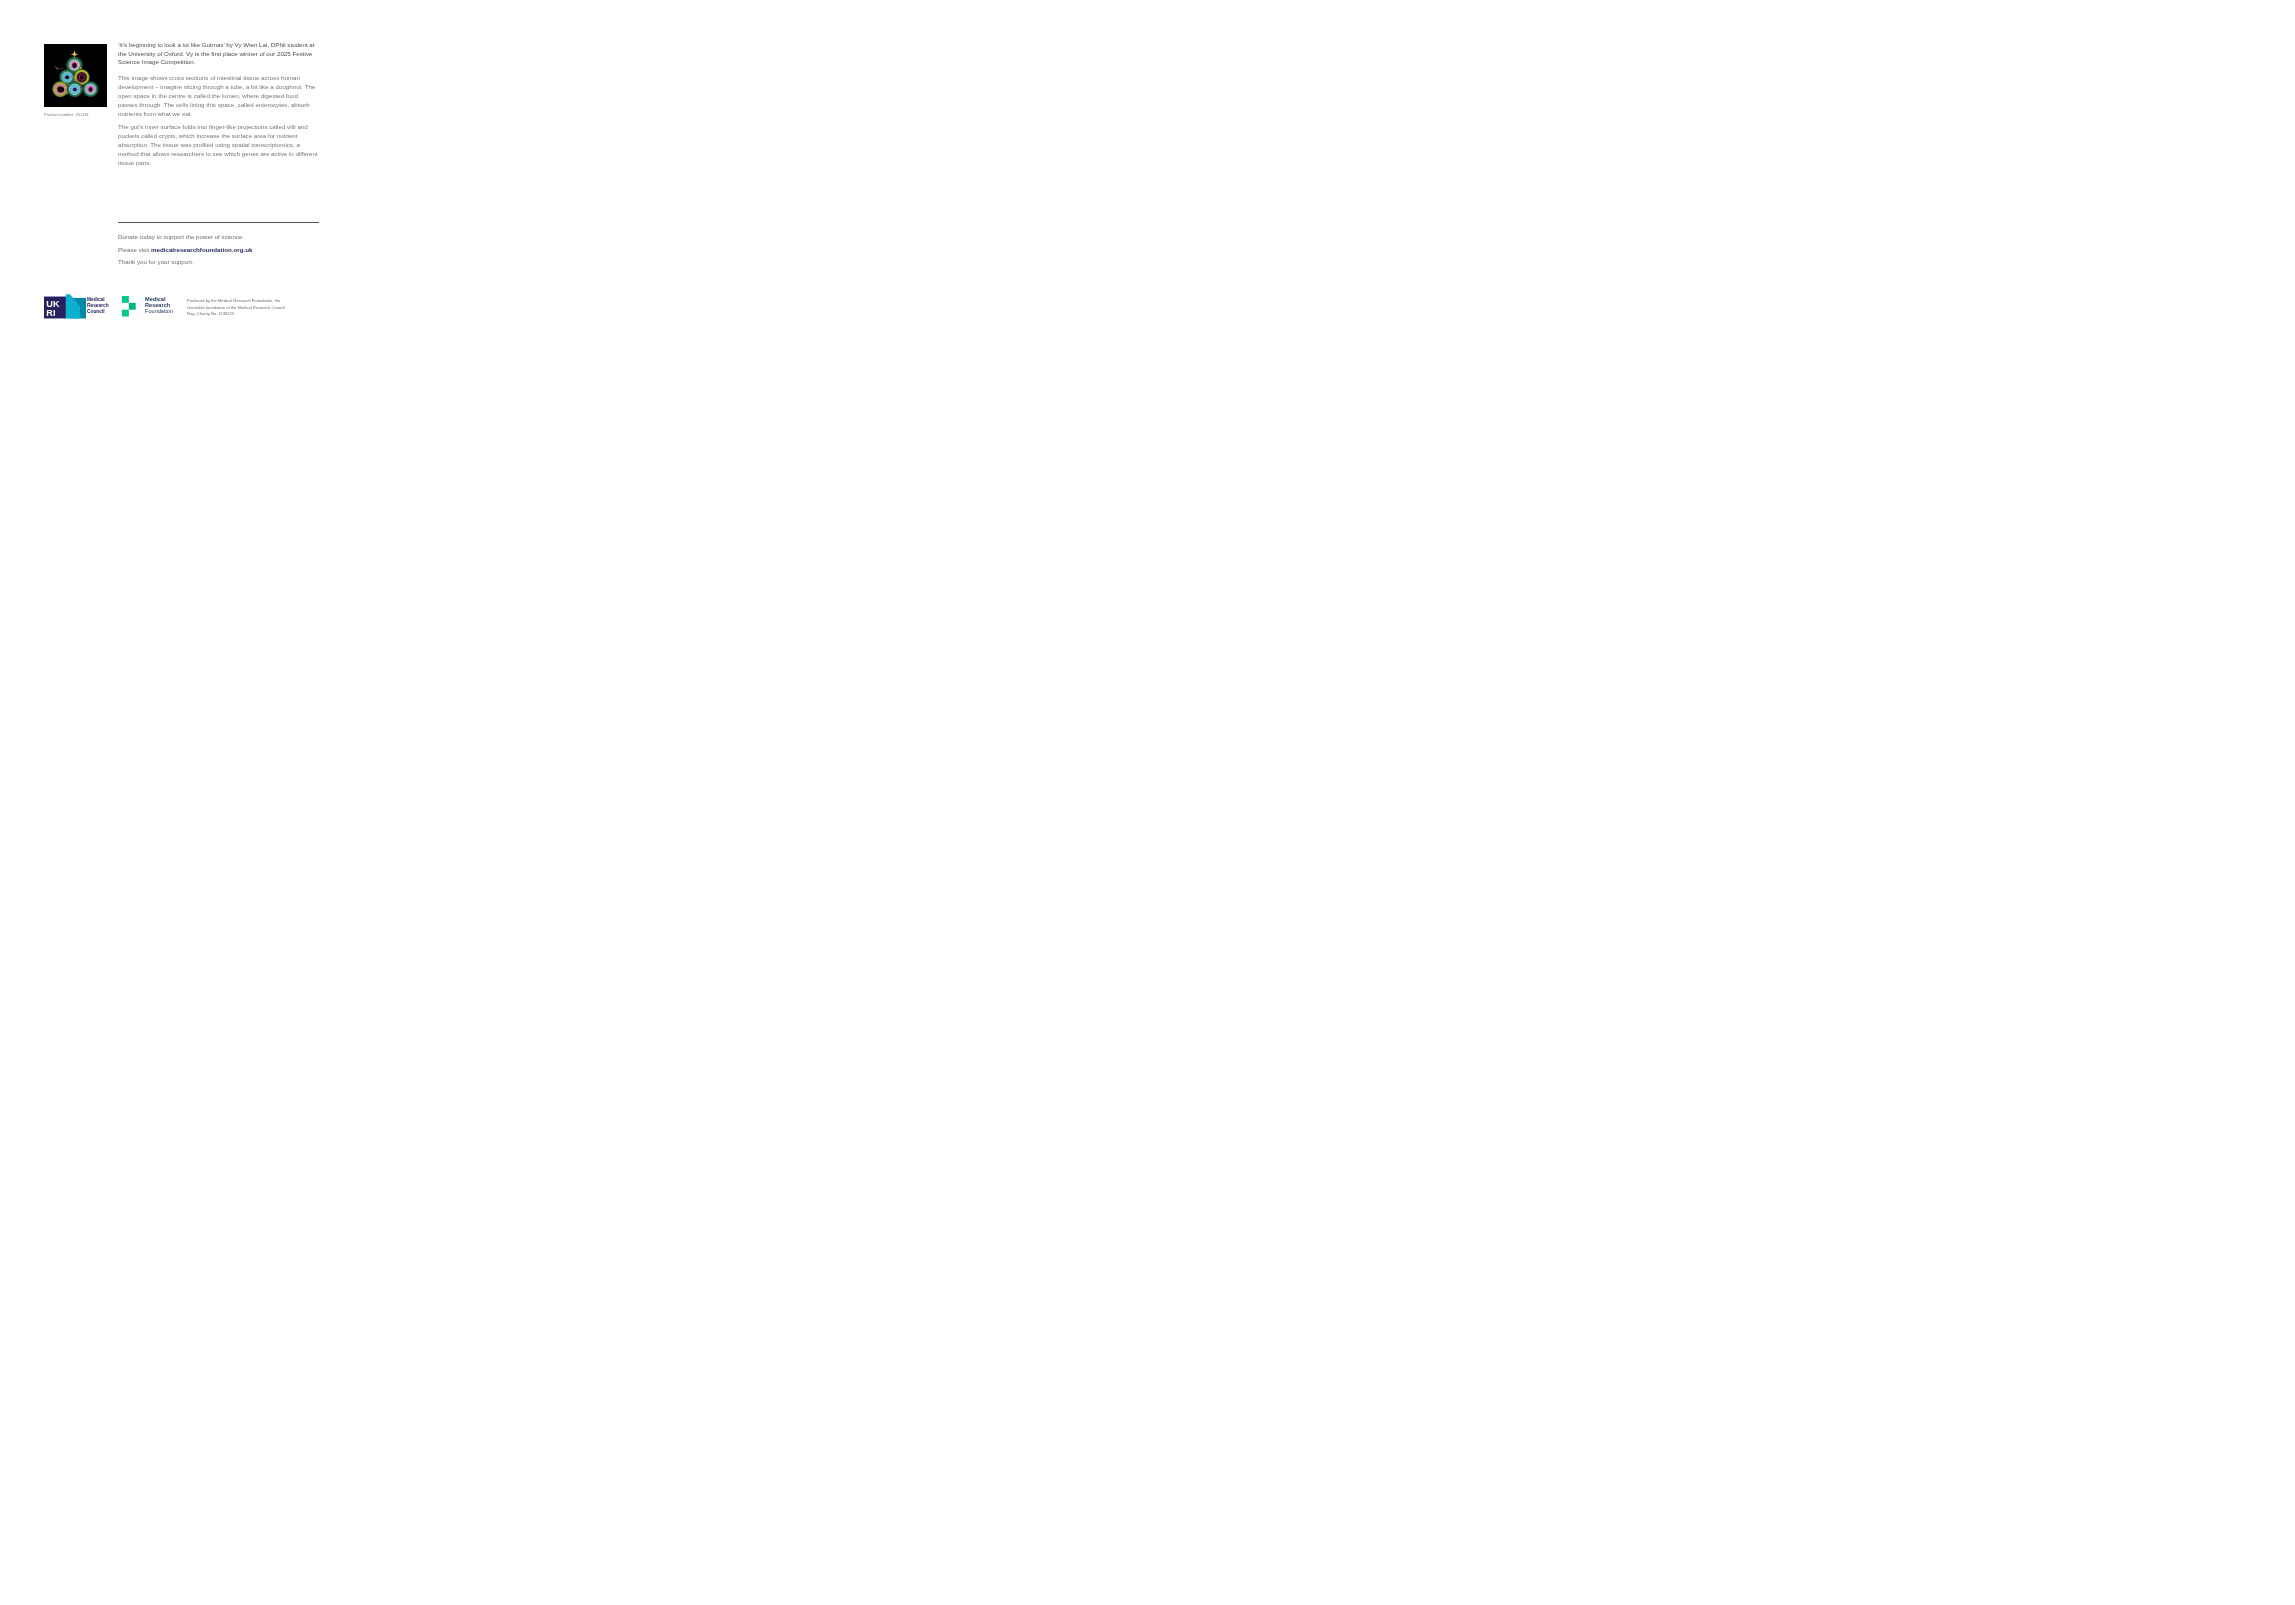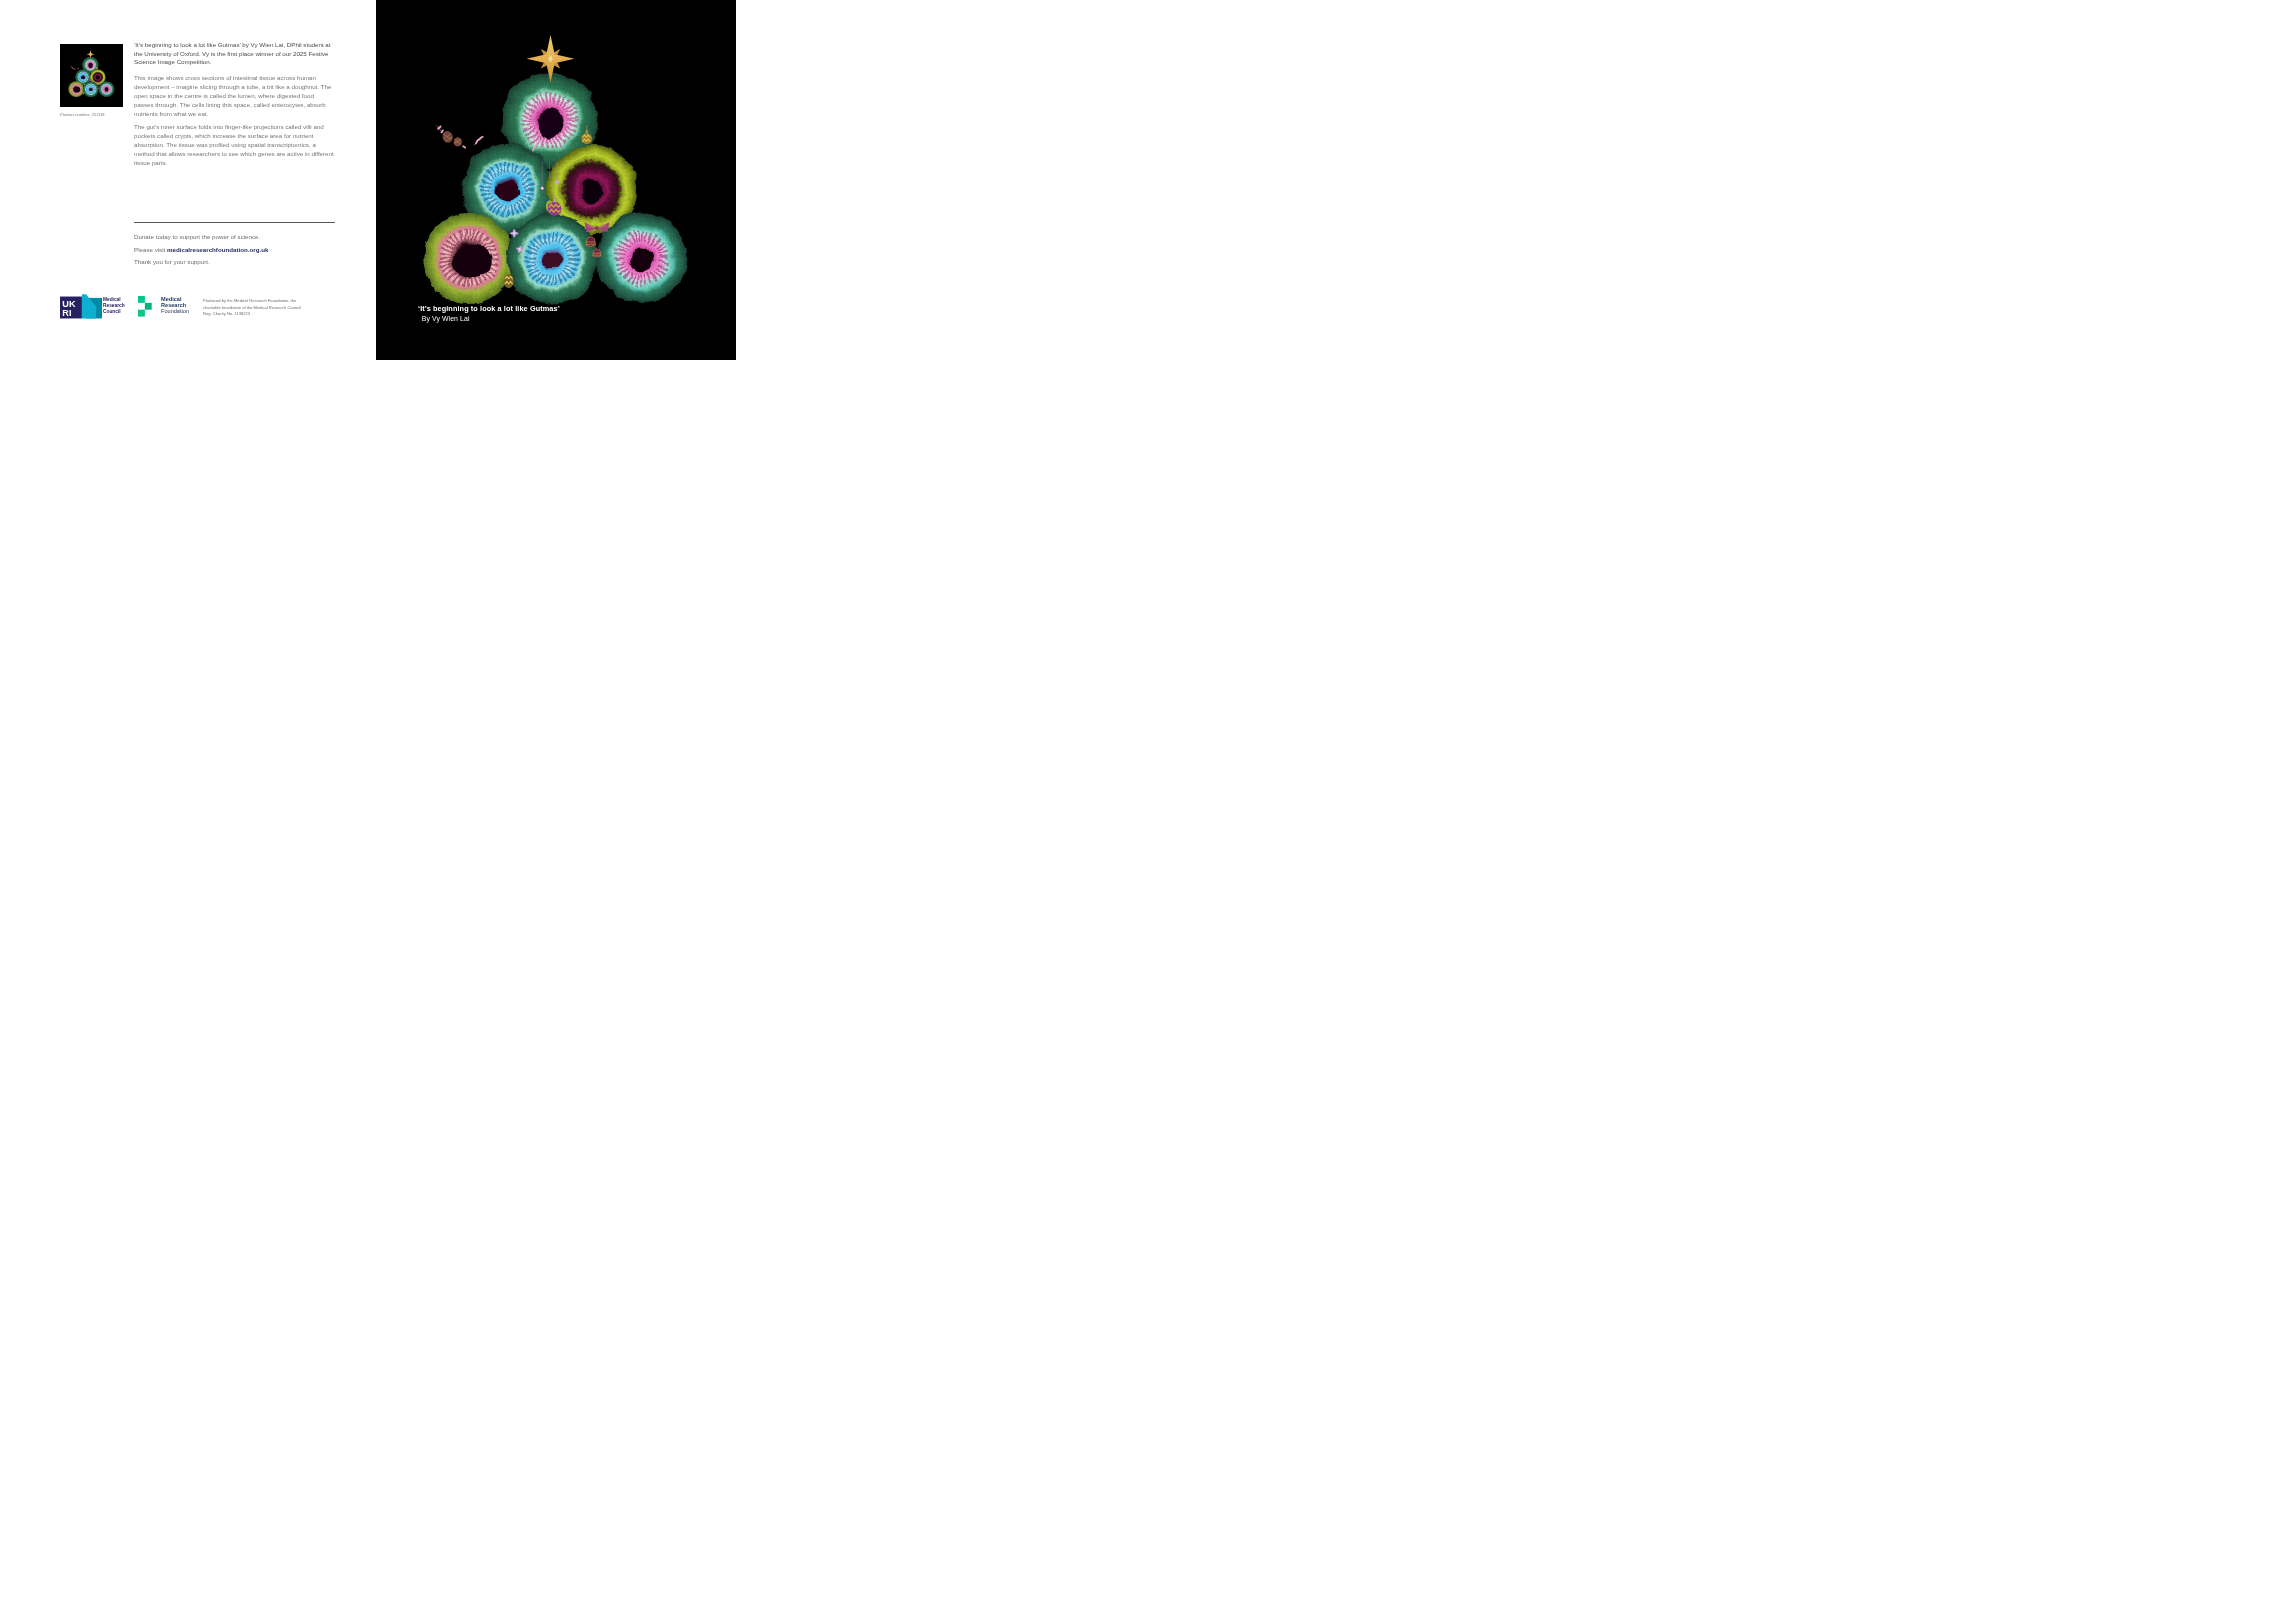--- a/index.html
+++ b/index.html
@@ -1,16 +1,16 @@
 <!DOCTYPE html>
 <html style="font-size:7.3px"><head>
 <meta charset="utf-8">
 <style>
   html,body{margin:0;padding:0;background:#ffffff;}
-  .card{position:relative;width:720px;height:360px;display:flex;font-family:"Liberation Sans",sans-serif;overflow:hidden;padding-left:16px;}
+  .card{position:relative;width:720px;height:360px;display:flex;font-family:"Liberation Sans",sans-serif;overflow:hidden;}
   .page-left{position:relative;width:360px;height:360px;background:#ffffff;}
   .page-right{position:relative;width:360px;height:360px;background:#000000;}
 
   .thumb{position:absolute;left:44px;top:44px;width:63px;height:63px;background:#000;}
   .thumb svg{display:block;width:63px;height:63px;}
   .product-number{position:absolute;left:44px;top:112px;font-size:4px;color:#76777a;letter-spacing:0.05px;}
 
   .text-col{position:absolute;left:118px;top:41px;width:201px;}
   .text-col p{margin:0;}
   .p-intro{font-size:6.2px;line-height:8.6px;color:#4b4c4e;}
@@ -322,24 +322,15 @@
       <div>Foundation</div>
     </div>
 
     <div class="produced">
       <span>Produced by the Medical Research Foundation, the</span>
       <span>charitable foundation of the Medical Research Council</span>
       <span>Reg. Charity No. 1138223</span>
     </div>
   </div>
 
-  <div class="page-right">
-    <svg class="tree-main" viewBox="0 0 784 784">
-        <use href="#tree"></use>
-      </svg>
-    <div class="caption">
-      <div class="caption-title">‘It’s beginning to look a lot like Gutmas’</div>
-      <div class="caption-byline">By Vy Wien Lai</div>
-    </div>
-  </div>
 
 </div>
 
 
 </body></html>

